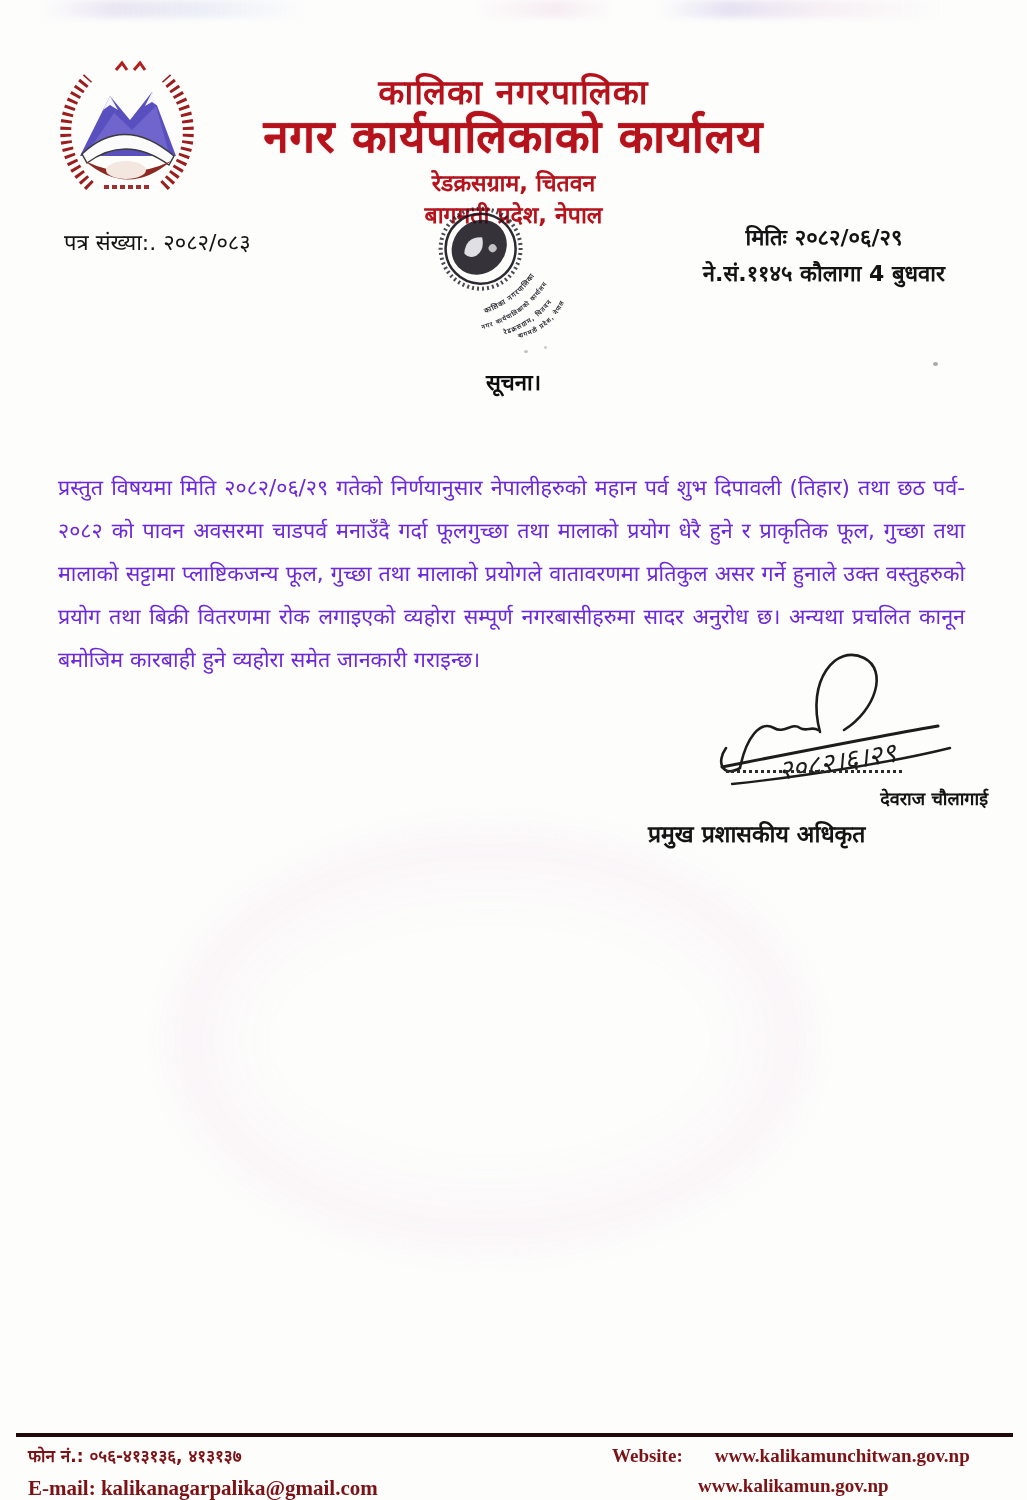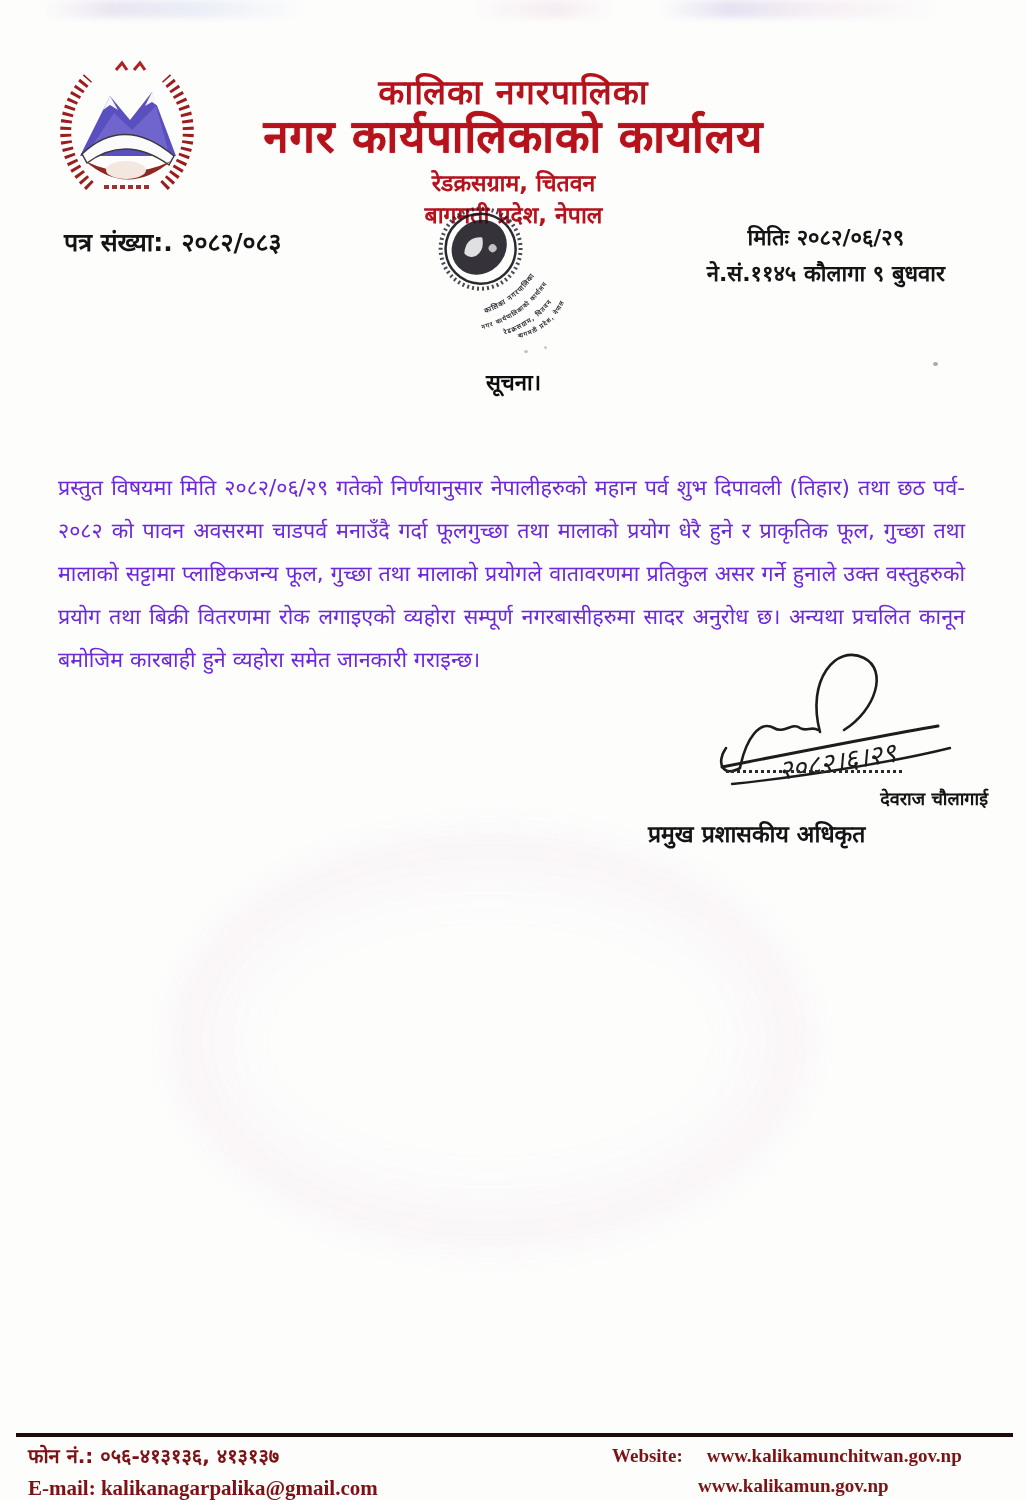--- a/index.html
+++ b/index.html
@@ -57,21 +57,21 @@
   }
   .lh-province{
     position:absolute;top:198px;left:0;width:1027px;text-align:center;
     font-size:23px;font-weight:bold;color:var(--header-red);
   }
 
   .emblem{position:absolute;left:52px;top:58px;width:150px;height:145px;}
   .stamp{position:absolute;left:430px;top:188px;width:154px;height:176px;opacity:.9;}
 
   
-  .meta-left{position:absolute;left:64px;top:226px;font-size:25px;font-weight:bold;line-height:34px;}
+  .meta-left{position:absolute;left:64px;top:226px;font-size:22px;font-weight:normal;line-height:34px;}
   .meta-right{position:absolute;right:82px;top:220px;text-align:center;font-size:22px;font-weight:bold;line-height:36px;}
 
   
   .subject{
     position:absolute;left:40px;top:358px;width:947px;text-align:center;
     font-size:22px;font-weight:bold;line-height:50px;color:#0c0c0c;
   }
 
   
   .body-par{
@@ -82,25 +82,25 @@
 
   
   .sig-svg{position:absolute;left:688px;top:636px;width:280px;height:160px;}
   .sig-dotted{position:absolute;left:726px;top:770px;width:176px;border-bottom:3px dotted #2b2b2b;}
   .sig-name{position:absolute;left:668px;top:786px;width:320px;text-align:right;font-size:18px;font-weight:bold;}
   .sig-title{position:absolute;left:648px;top:817px;width:360px;text-align:left;font-size:23px;font-weight:bold;}
 
   
   .footer-rule{position:absolute;left:16px;right:14px;top:1433px;height:4px;background:var(--rule);}
   .footer-left{position:absolute;left:28px;top:1441px;color:var(--footer-maroon);}
-  .footer-phone{font-size:20px;font-weight:bold;line-height:31px;}
+  .footer-phone{font-size:17px;font-weight:bold;line-height:31px;}
   .footer-email{font-family:"Liberation Serif", serif;font-size:21px;font-weight:bold;line-height:33px;}
   .footer-right{position:absolute;left:612px;top:1441px;color:var(--footer-maroon);
     font-family:"Liberation Serif", serif;font-size:19px;font-weight:bold;line-height:30px;}
-  .footer-right .site-row{display:flex;gap:24px;}
+  .footer-right .site-row{display:flex;gap:32px;}
   .footer-right .site2{margin-left:86px;}
 
   .stamp text{font-weight:bold;letter-spacing:1px;}
 </style>
 </head>
 <body>
 
 <div class="page">
 
   <div class="scan-top"></div>
@@ -152,21 +152,21 @@
     <div>
       <span>पत्र संख्या:.</span>
       <span>२०८२/०८३</span>
     </div>
   </div>
   <div class="meta-right">
     <div>
       <span>मितिः</span>
       <span>२०८२/०६/२९</span>
     </div>
-    <div>ने.सं.११४५ कौलागा ९ बुधवार</div>
+    <div>ने.सं.११४५ कौलागा 4 बुधवार</div>
   </div>
 
   <div class="subject">
     <div>सूचना।</div>
   </div>
 
   <div class="body-par">प्रस्तुत विषयमा मिति २०८२/०६/२९ गतेको निर्णयानुसार नेपालीहरुको महान पर्व शुभ दिपावली (तिहार) तथा छठ पर्व- २०८२ को पावन अवसरमा चाडपर्व मनाउँदै गर्दा फूलगुच्छा तथा मालाको प्रयोग धेरै हुने र प्राकृतिक फूल, गुच्छा तथा मालाको सट्टामा प्लाष्टिकजन्य फूल, गुच्छा तथा मालाको प्रयोगले वातावरणमा प्रतिकुल असर गर्ने हुनाले उक्त वस्तुहरुको प्रयोग तथा बिक्री वितरणमा रोक लगाइएको व्यहोरा सम्पूर्ण नगरबासीहरुमा सादर अनुरोध छ। अन्यथा प्रचलित कानून बमोजिम कारबाही हुने व्यहोरा समेत जानकारी गराइन्छ।</div>
 
   <svg class="sig-svg" viewBox="0 0 280 160" aria-hidden="true">
     <g stroke="#1c1c1c" fill="none" stroke-linecap="round">

